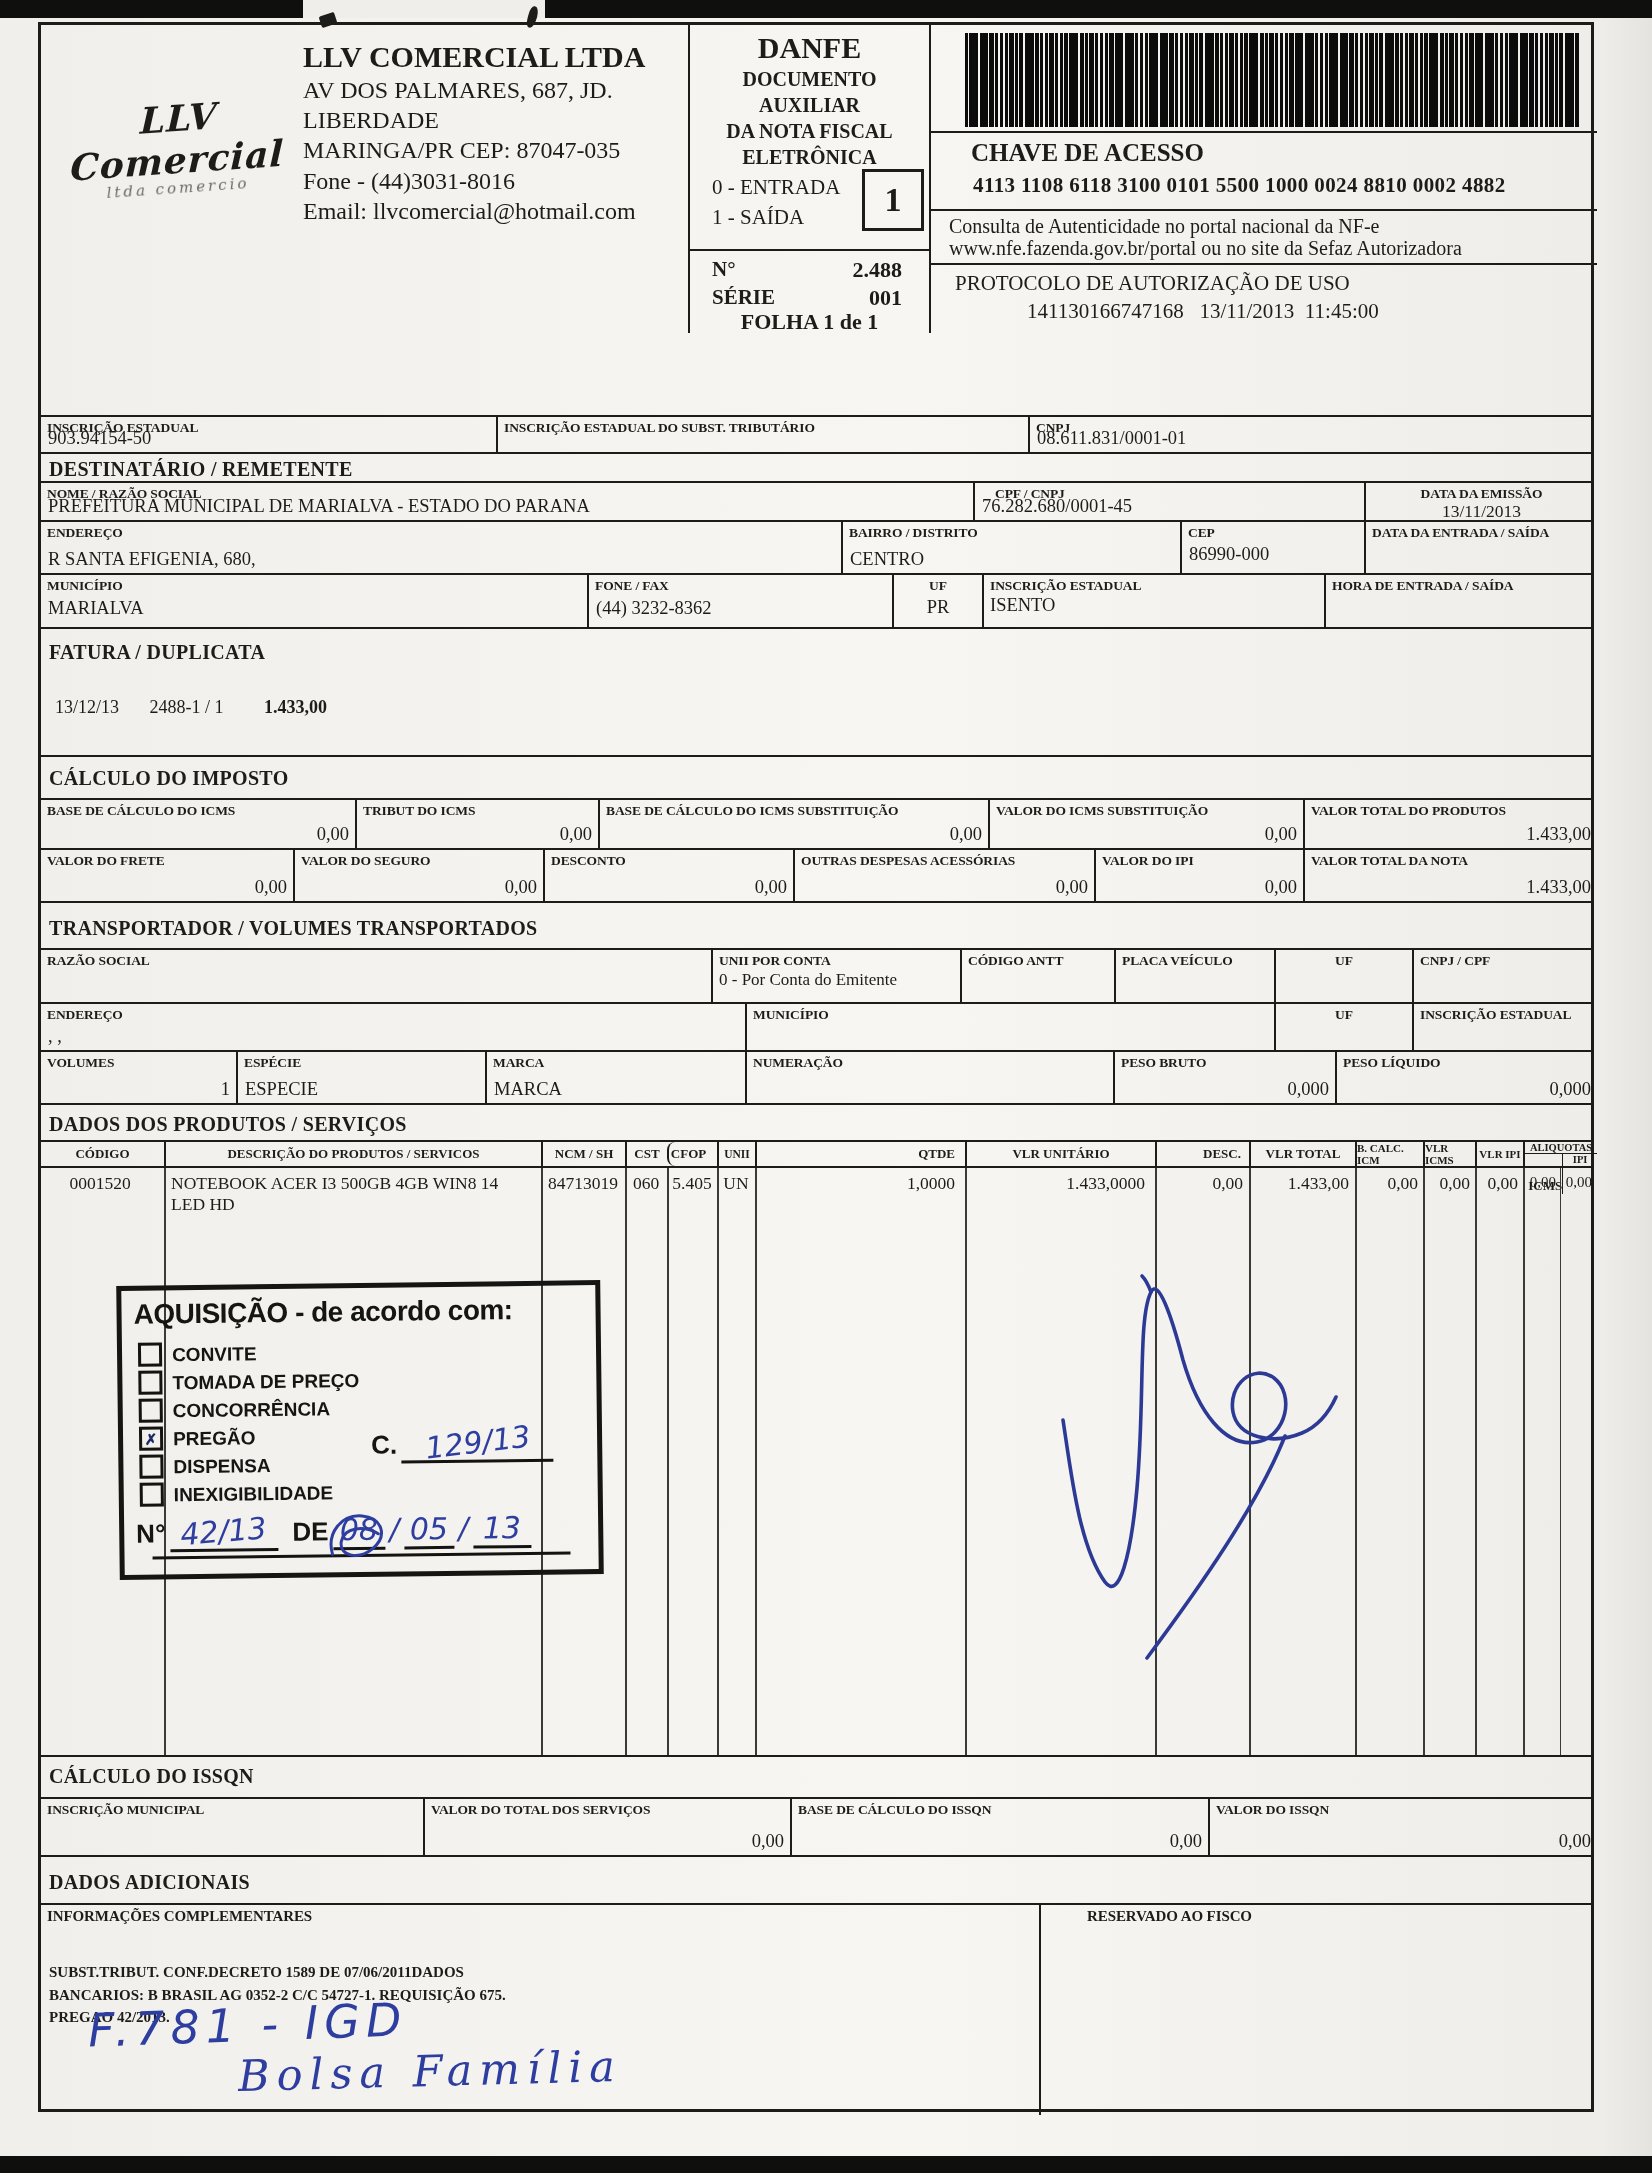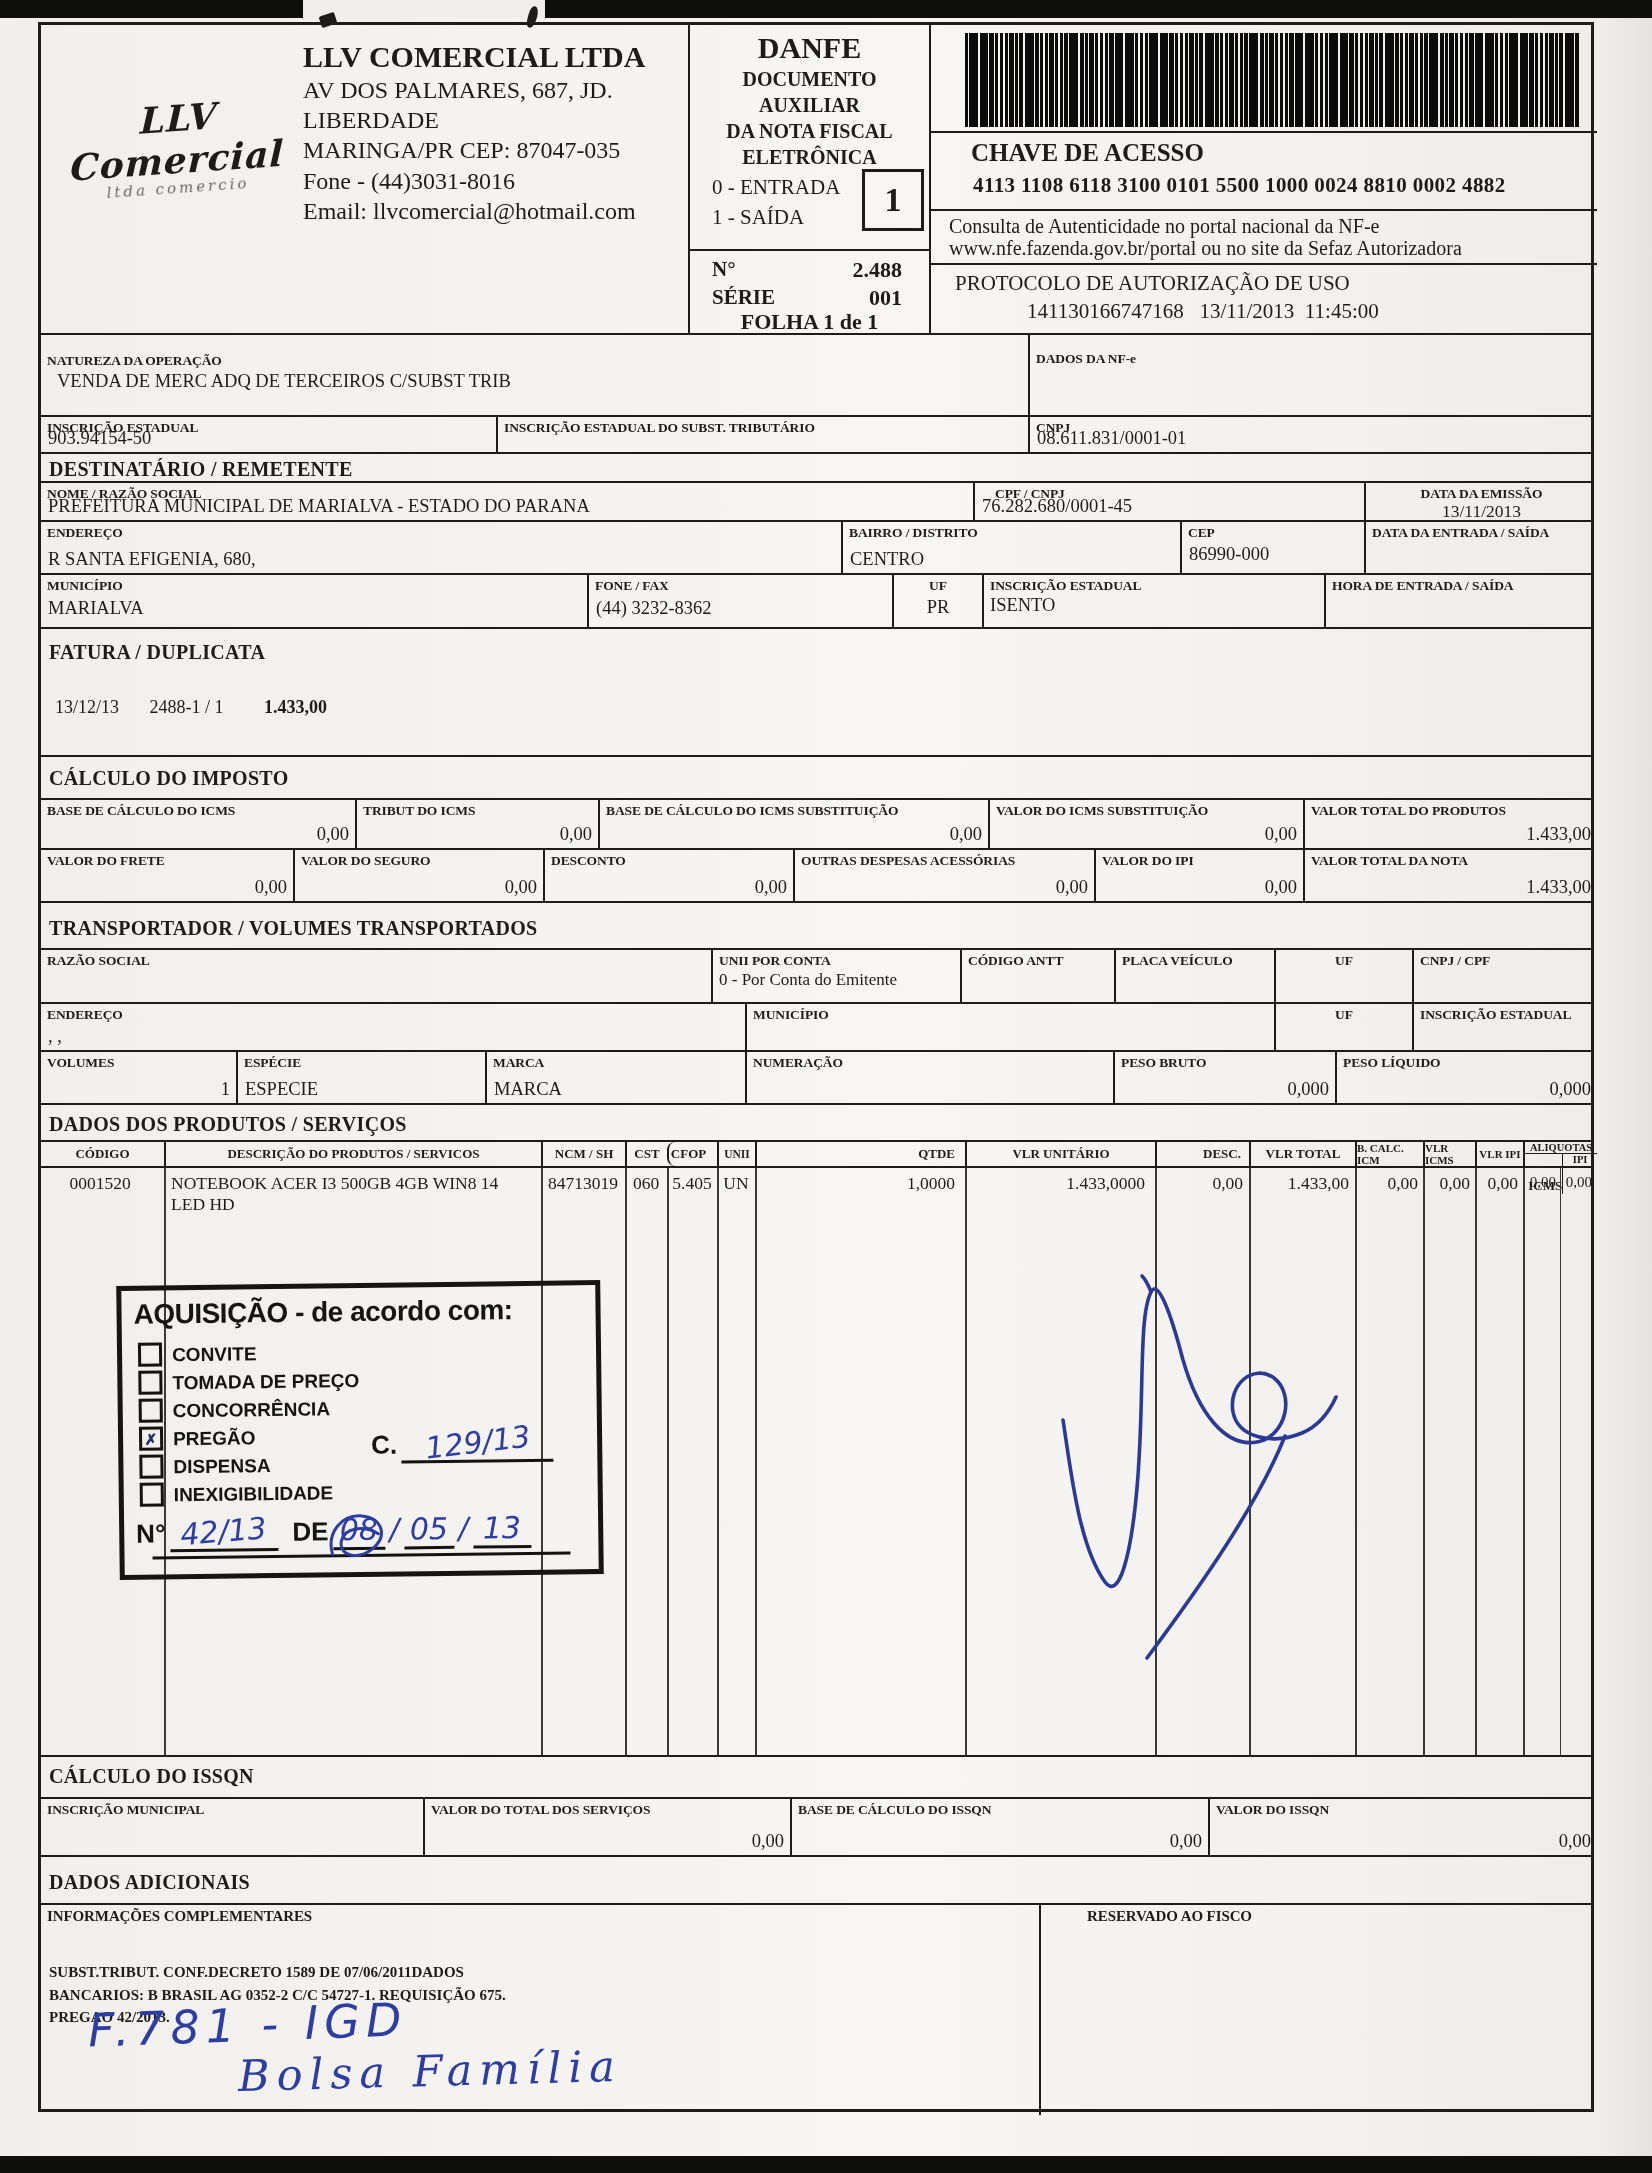--- a/index.html
+++ b/index.html
@@ -121,29 +121,20 @@
         <div class="abs pre" style="left:42px;top:148px;font:bold 21px 'Liberation Serif',serif;letter-spacing:0.4px;">4113 1108 6118 3100 0101 5500 1000 0024 8810 0002 4882</div>
         <div class="hline" style="top:184px;"></div>
         <div class="abs" style="left:18px;top:190px;font:20px 'Liberation Serif',serif;">Consulta de Autenticidade no portal nacional da NF-e</div>
         <div class="abs" style="left:18px;top:212px;font:20px 'Liberation Serif',serif;">www.nfe.fazenda.gov.br/portal ou no site da Sefaz Autorizadora</div>
         <div class="hline" style="top:238px;"></div>
         <div class="abs" style="left:24px;top:246px;font:21px 'Liberation Serif',serif;">PROTOCOLO DE AUTORIZAÇÃO DE USO</div>
         <div class="abs pre" style="left:96px;top:274px;font:21px 'Liberation Serif',serif;">141130166747168   13/11/2013  11:45:00</div>
       </div>
     </div>
 
-    <div class="band" style="top:308px;height:82px;">
-      <div class="cl c0" style="left:0;width:987px;padding-top:18px;">
-        <div class="lbl">NATUREZA DA OPERAÇÃO</div>
-        <div class="val" style="padding-left:10px;margin-top:3px;">VENDA DE MERC ADQ DE TERCEIROS C/SUBST TRIB</div>
-      </div>
-      <div class="cl" style="left:987px;width:569px;padding-top:16px;">
-        <div class="lbl">DADOS DA NF-e</div>
-      </div>
-    </div>
 
     <div class="band" style="top:390px;height:37px;">
       <div class="cl c0" style="left:0;width:455px;">
         <div class="lbl">INSCRIÇÃO ESTADUAL</div>
         <div class="vleft val">903.94154-50</div>
       </div>
       <div class="cl" style="left:455px;width:532px;">
         <div class="lbl">INSCRIÇÃO ESTADUAL DO SUBST. TRIBUTÁRIO</div>
       </div>
       <div class="cl" style="left:987px;width:569px;">

